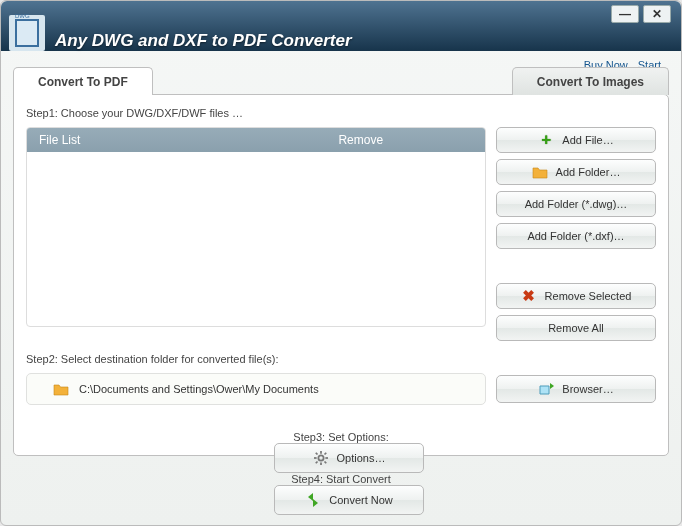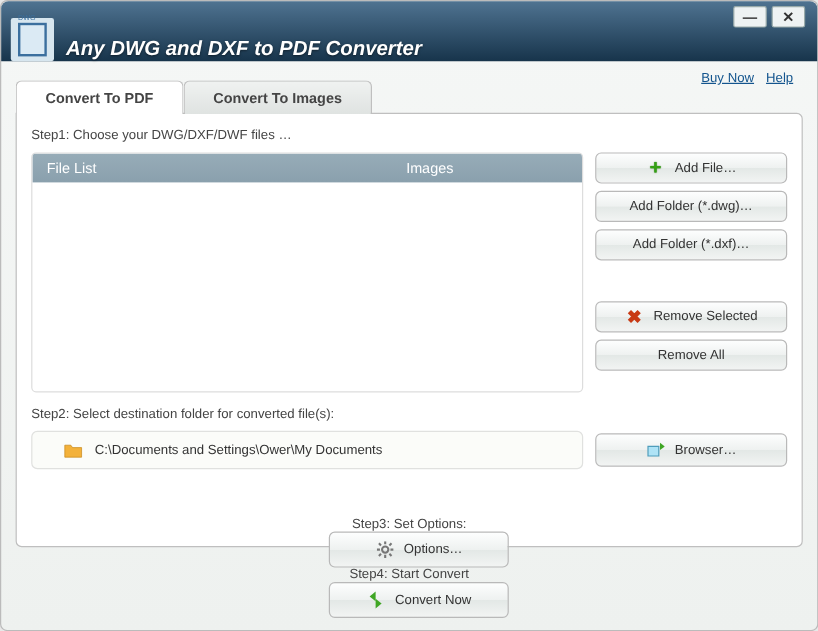--- a/index.html
+++ b/index.html
@@ -61,21 +61,21 @@
   .content {
     position: absolute; top: 50px; left:0; right: 0; bottom: 0;
     padding: 10px 12px 8px 12px;
   }
   .toplinks {
     position: absolute; right: 20px; top: 58px;
     font-size: 11px; display:flex; gap: 10px;
   }
   .toplinks a { color: #14558e; text-decoration: underline; cursor:pointer;}
   .tabbar {
-    display:flex; gap: 0; margin-top: 6px; position: relative; z-index: 2;
+    display:flex; gap: 12px; margin-top: 6px; position: relative; z-index: 2; justify-content: space-between;
   }
   .tab {
     height: 28px;
     border: 1px solid #bfbfbf;
     border-bottom: none;
     border-top-left-radius: 5px;
     border-top-right-radius: 5px;
     padding: 0 24px;
     font-size: 12px; font-weight: bold; color: #444;
     display:flex; align-items:center; cursor:pointer;
@@ -177,45 +177,53 @@
     </div>
     <h1>Any DWG and DXF to PDF Converter</h1>
     <div class="winbtns">
       <div class="wb">—</div>
       <div class="wb">✕</div>
     </div>
   </div>
 
   <div class="toplinks">
     <a>Buy Now</a>
-    <a>Help</a>
+    <a>Start</a>
   </div>
 
   <div class="content">
     <div class="tabbar">
       <div class="tab active">Convert To PDF</div>
       <div class="tab">Convert To Images</div>
     </div>
 
     <div class="panel">
 
       <div class="step-label">Step1: Choose your DWG/DXF/DWF files    …</div>
 
       <div class="filezone">
         <div class="filelist">
           <div class="filelist-header">
             <div class="col1">File List</div>
-            <div class="col2">Images</div>
+            <div class="col2">Remove</div>
           </div>
         </div>
 
         <div class="sidebtns">
           <div class="btn">
             <span class="ic plus-icon">+</span>
             <span>Add File…</span>
+          </div>
+          <div class="btn">
+            <span class="ic">
+              <svg viewBox="0 0 16 16" width="16" height="16">
+                  <path class="folder-svg" d="M1 4 h5 l1.5 2 H15 v8 H1 z"></path>
+                </svg>
+            </span>
+            <span>Add Folder…</span>
           </div>
           <div class="btn">
             <span>Add Folder (*.dwg)…</span>
           </div>
           <div class="btn">
             <span>Add Folder (*.dxf)…</span>
           </div>
           <div class="spacer"></div>
           <div class="btn">
             <span class="ic x-icon">✖</span>

